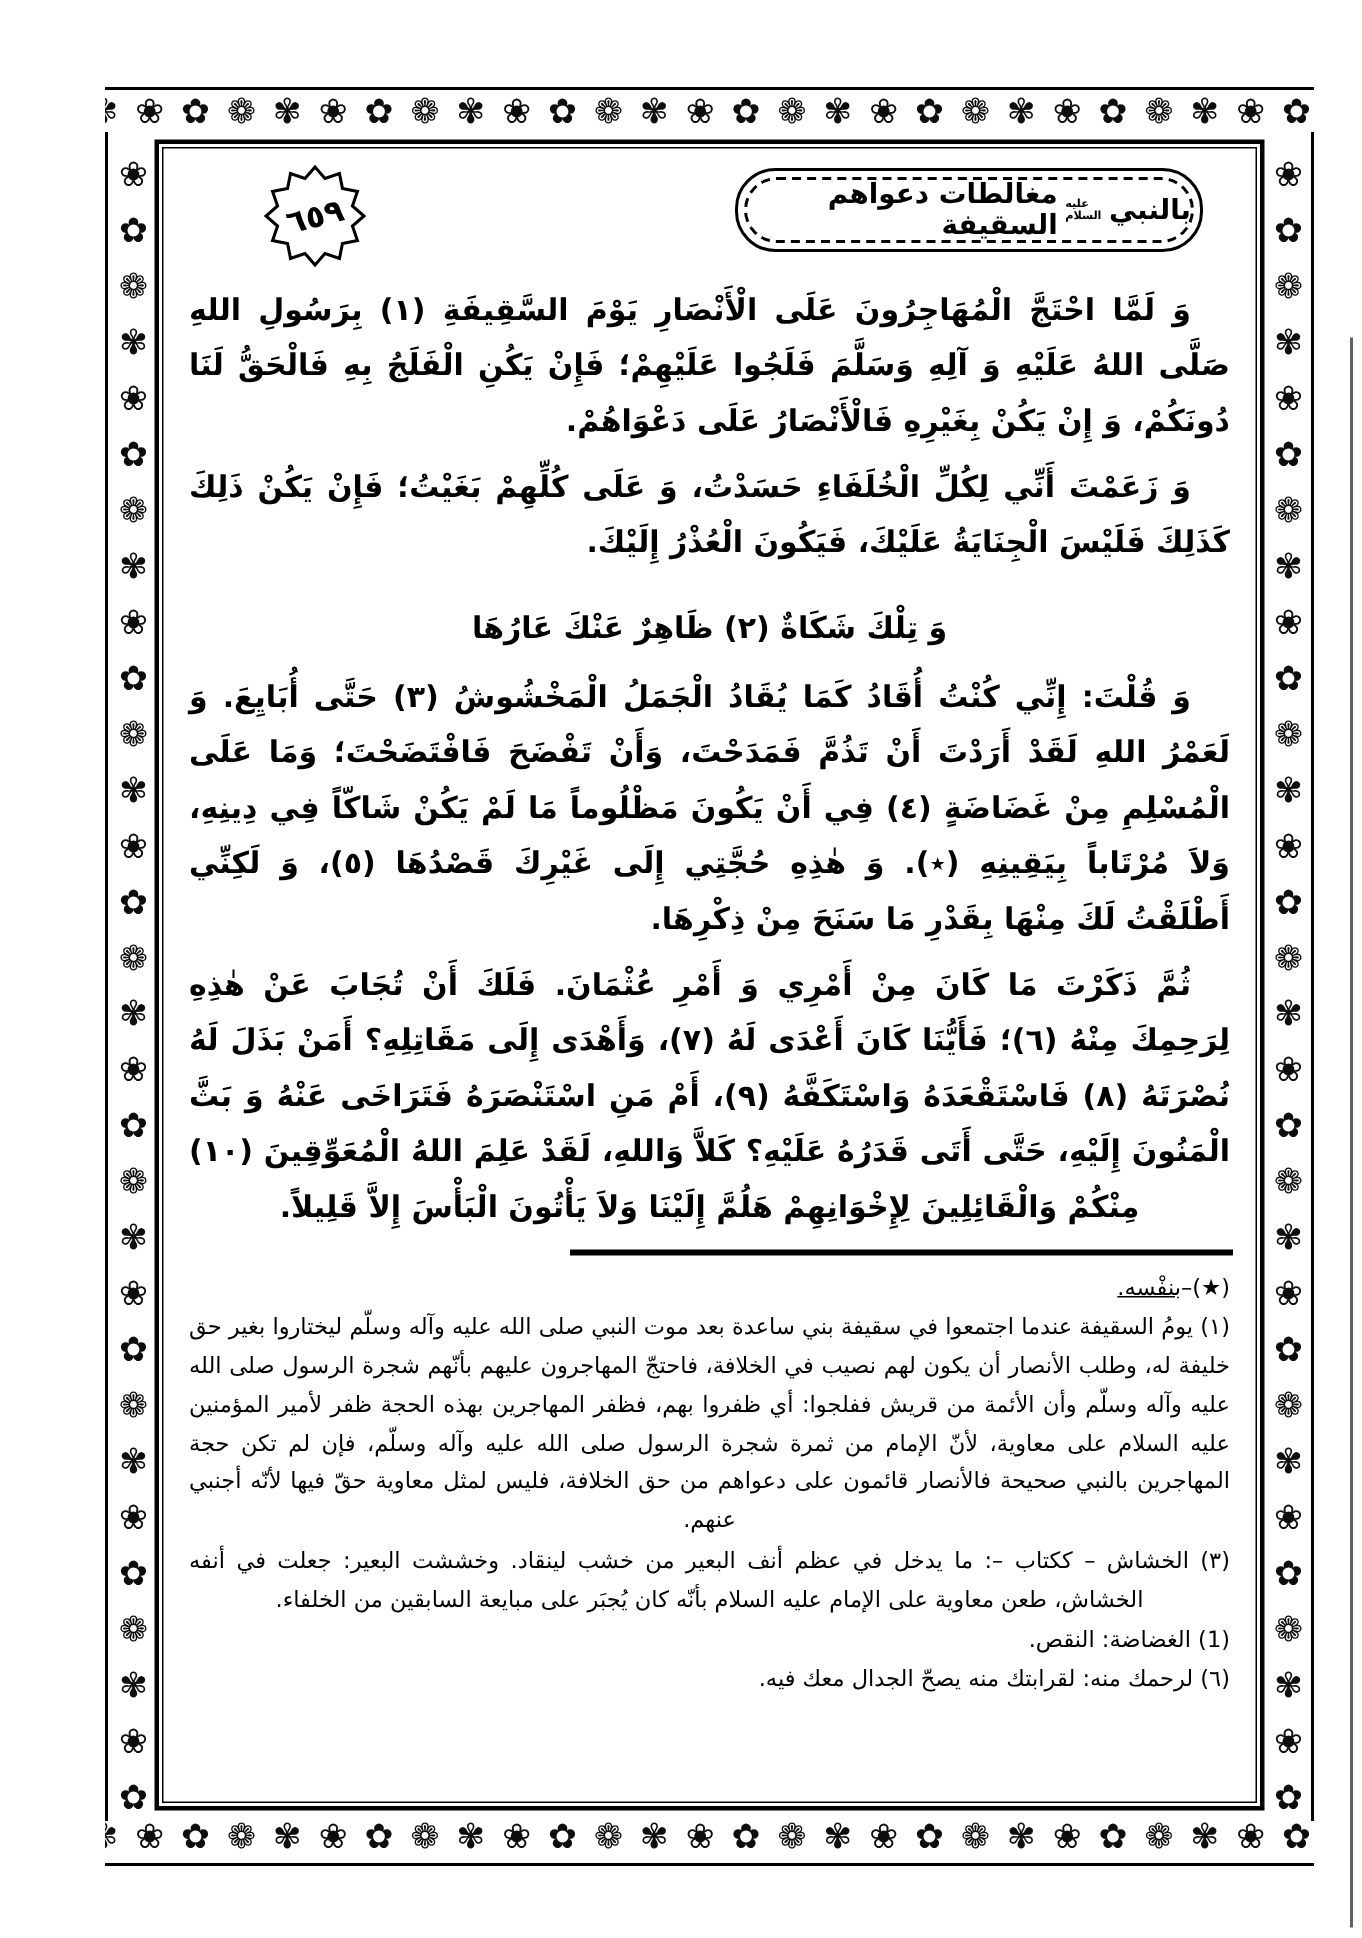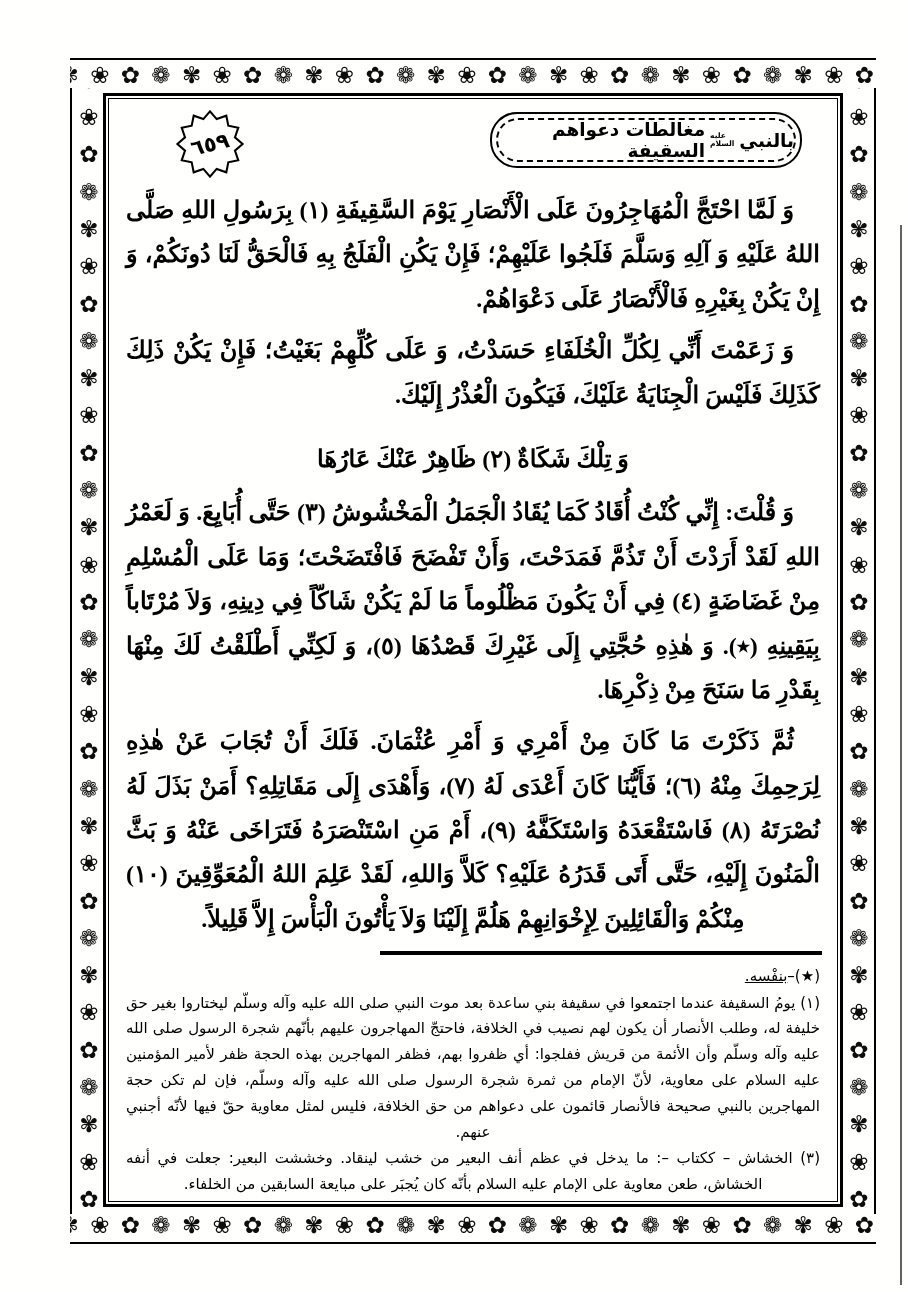--- a/index.html
+++ b/index.html
@@ -63,24 +63,23 @@
     font-weight:bold;font-size:18.5px;
   }
   .honorific{
     display:inline-flex;flex-direction:column;align-items:flex-end;
     font-size:7.5px;line-height:1.1;font-weight:bold;margin:0 1px;
   }
   
   .main-text{
     padding:0 4px;
     font-weight:bold;
-    font-size:24px;
+    font-size:20px;
     line-height:1.85;
     text-align:justify;
-    font-family:Liberation Serif, serif;
   }
   .para{margin:0 0 7px 0;text-indent:26px;}
   .para.center-last{text-align-last:center;}
   .verse{margin:20px 0 9px 0;text-align:center;font-weight:bold;}
   
   .separator{
     width:442px;height:3.5px;background:#000;
     margin:10px 2px 9px auto;
   }
   

